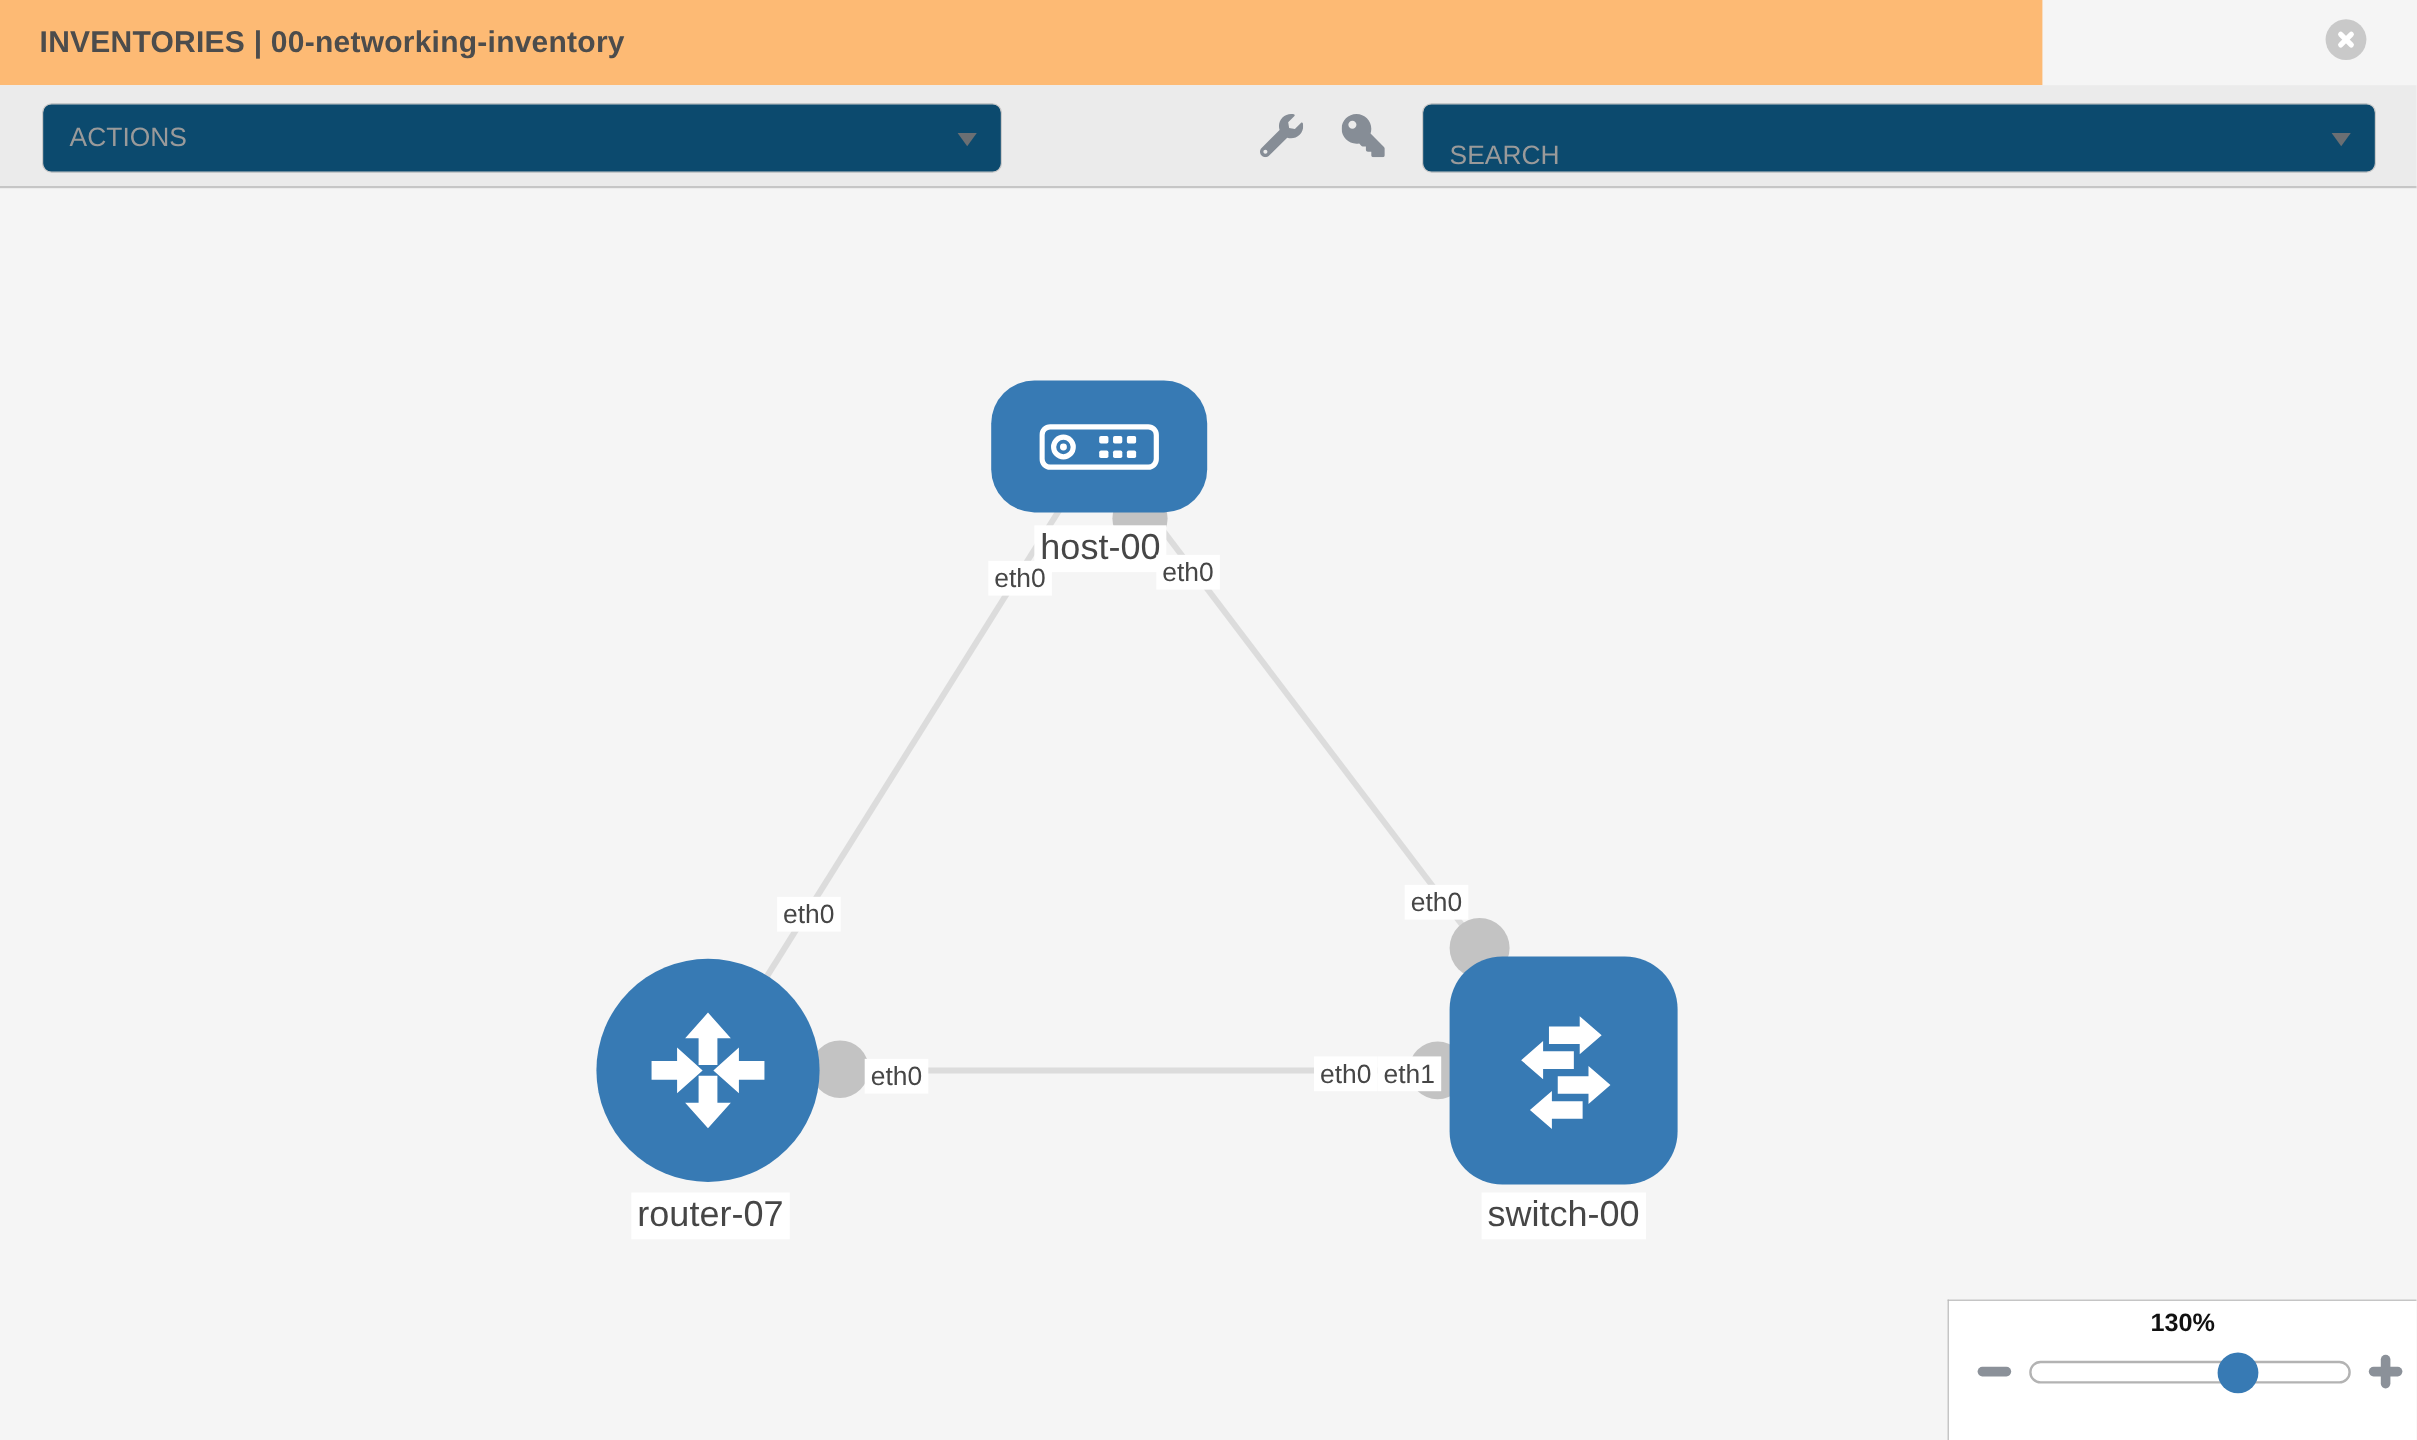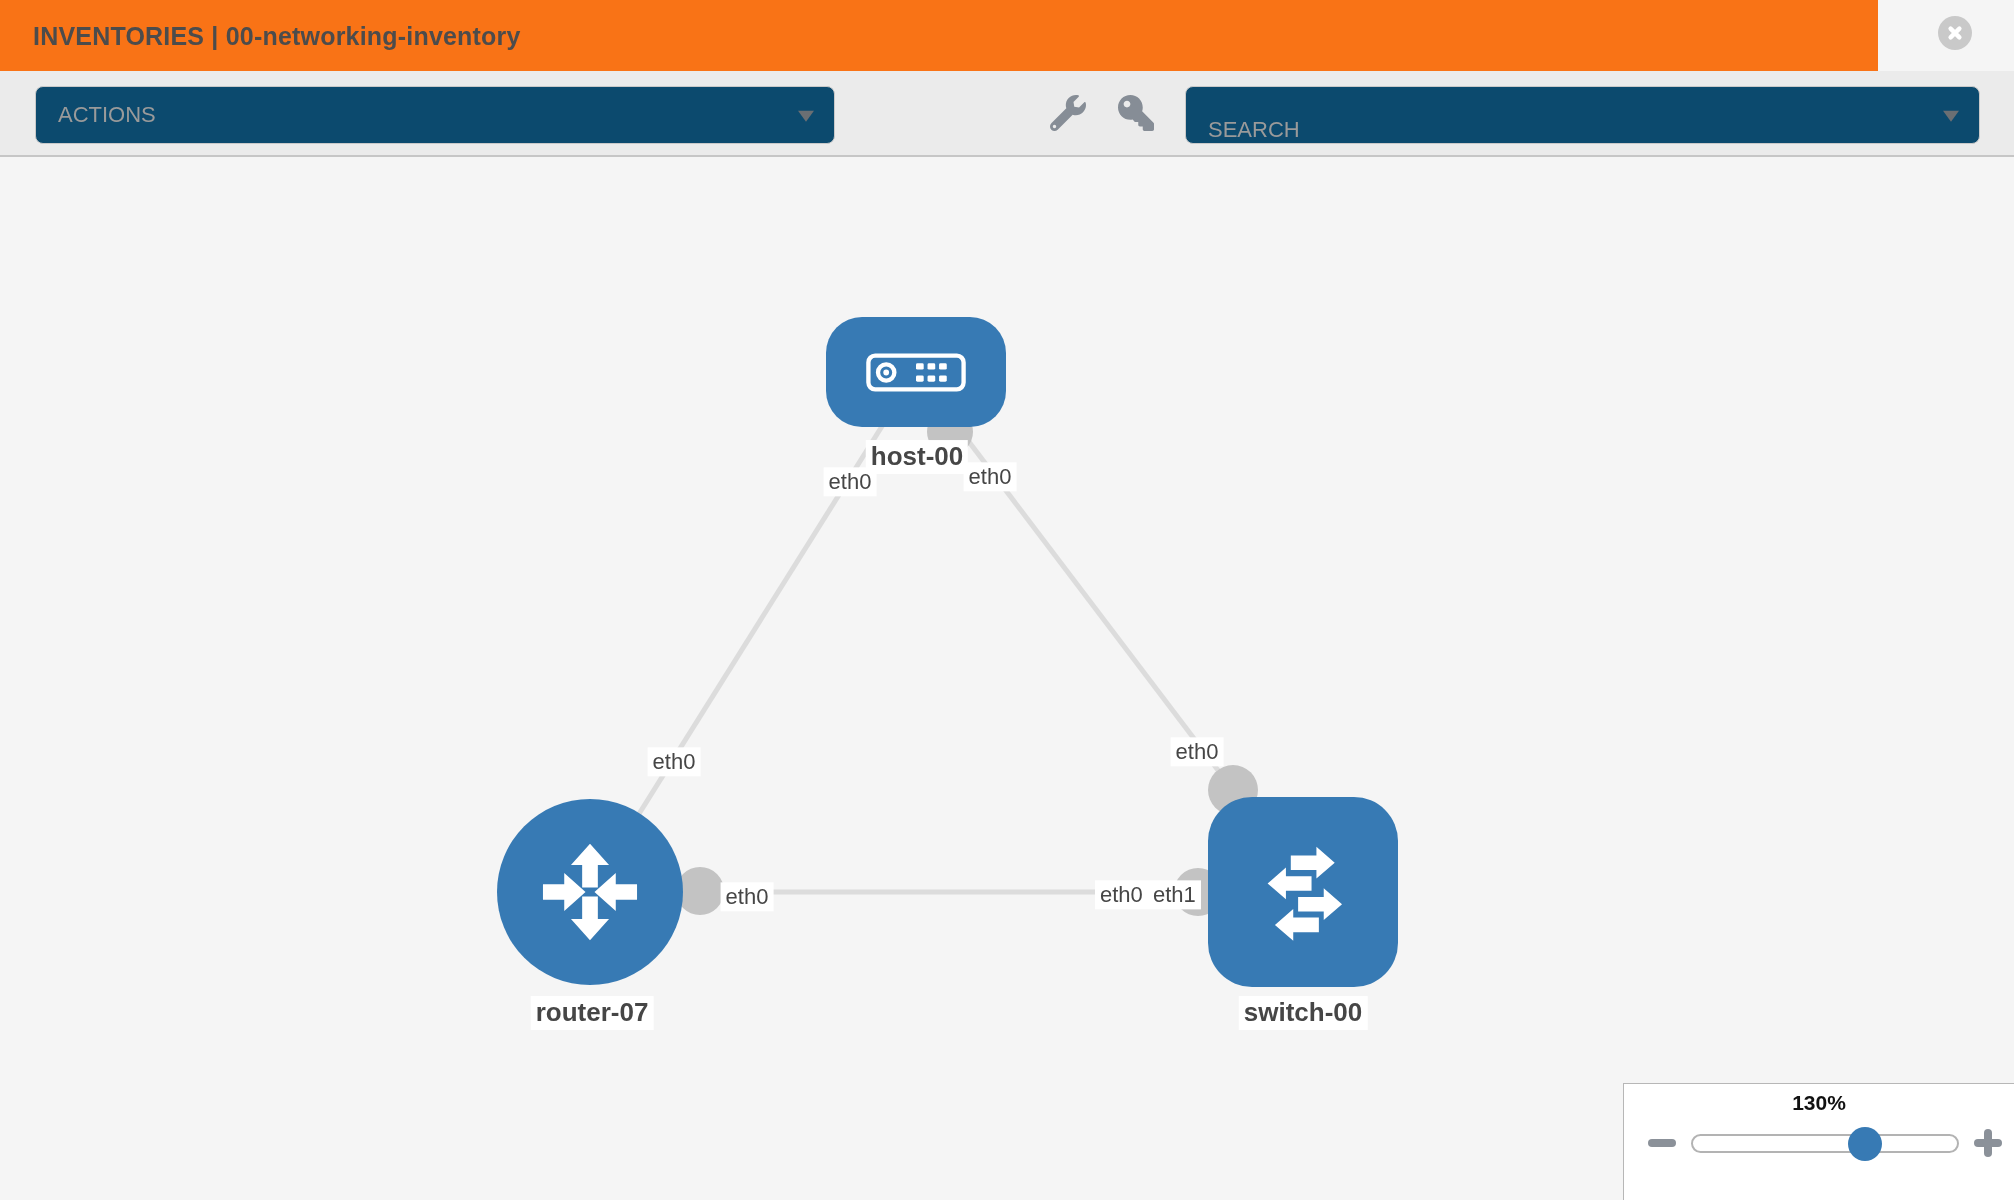--- a/index.html
+++ b/index.html
@@ -1,21 +1,21 @@
 <!DOCTYPE html>
 <html><head>
 <meta charset="utf-8">
 <style>
   * { box-sizing: border-box; }
   html,body { margin:0; padding:0; }
   body { font-family:"Liberation Sans", sans-serif; background:#f5f5f5; }
   .app { position:relative; width:2014px; height:1200px; background:#f5f5f5; overflow:hidden; }
 
   
-  .header { position:absolute; top:0; left:0; width:1878px; height:71px; background:#f97316; }
+  .header { position:absolute; top:0; left:0; width:1702px; height:71px; background:#fdba74; }
   .page-title { position:absolute; left:33px; top:50%; transform:translateY(-50%);
                 font-size:25px; font-weight:bold; color:#4c4c4c; letter-spacing:0.2px; }
   .close-btn { position:absolute; left:1938px; top:16px; width:34px; height:34px;
                border-radius:50%; background:#c9c9c9; display:flex; align-items:center;
                justify-content:center; cursor:pointer; }
 
   
   .toolbar { position:absolute; top:71px; left:0; width:2014px; height:86px;
              background:#ebebeb; border-bottom:2px solid #c6c6c6; }
   .select-box { position:absolute; top:15px; height:58px; background:#0c4a6e;
@@ -40,21 +40,21 @@
   .links-svg circle { fill:#c3c3c3; }
 
   .node { position:absolute; background:#377ab4; display:flex; align-items:center;
           justify-content:center; cursor:pointer; }
   .node-host   { left:826px; top:160px; width:180px; height:110px; border-radius:36px; }
   .node-router { left:497px; top:642px; width:186px; height:186px; border-radius:50%; }
   .node-switch { left:1208px; top:640px; width:190px; height:190px; border-radius:44px; }
 
   .chip { position:absolute; transform:translate(-50%,-50%); background:#ffffff;
           color:#464646; white-space:nowrap; padding:2px 5px; line-height:1.15; }
-  .chip.big   { font-size:26px;font-weight:bold; }
+  .chip.big   { font-size:30px; }
   .chip.small { font-size:22px;margin-top:12px; }
   .chip.anchor-left { transform:translate(0,-50%); }
 
   
   .zoom-panel { position:absolute; left:1623px; top:926px; width:391px; height:117px;
                 background:#ffffff; border-top:1px solid #b7b7b7; border-left:1px solid #b7b7b7; }
   .zoom-pct { position:absolute; top:7px; left:0; width:100%; text-align:center;
               font-size:21px; color:#111111;font-weight:bold; }
   .zoom-minus { position:absolute; left:24px; top:55px; width:28px; height:8px;
                 border-radius:4px; background:#8b9199; cursor:pointer; }

